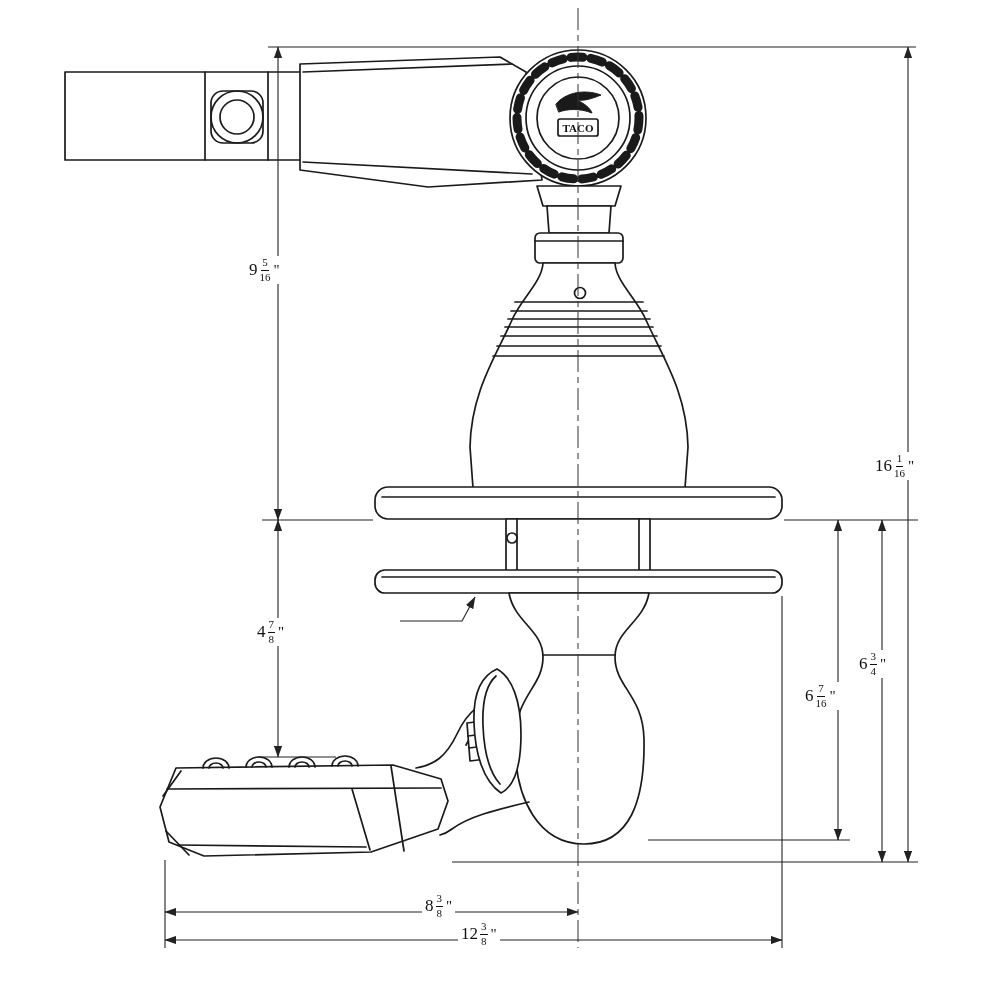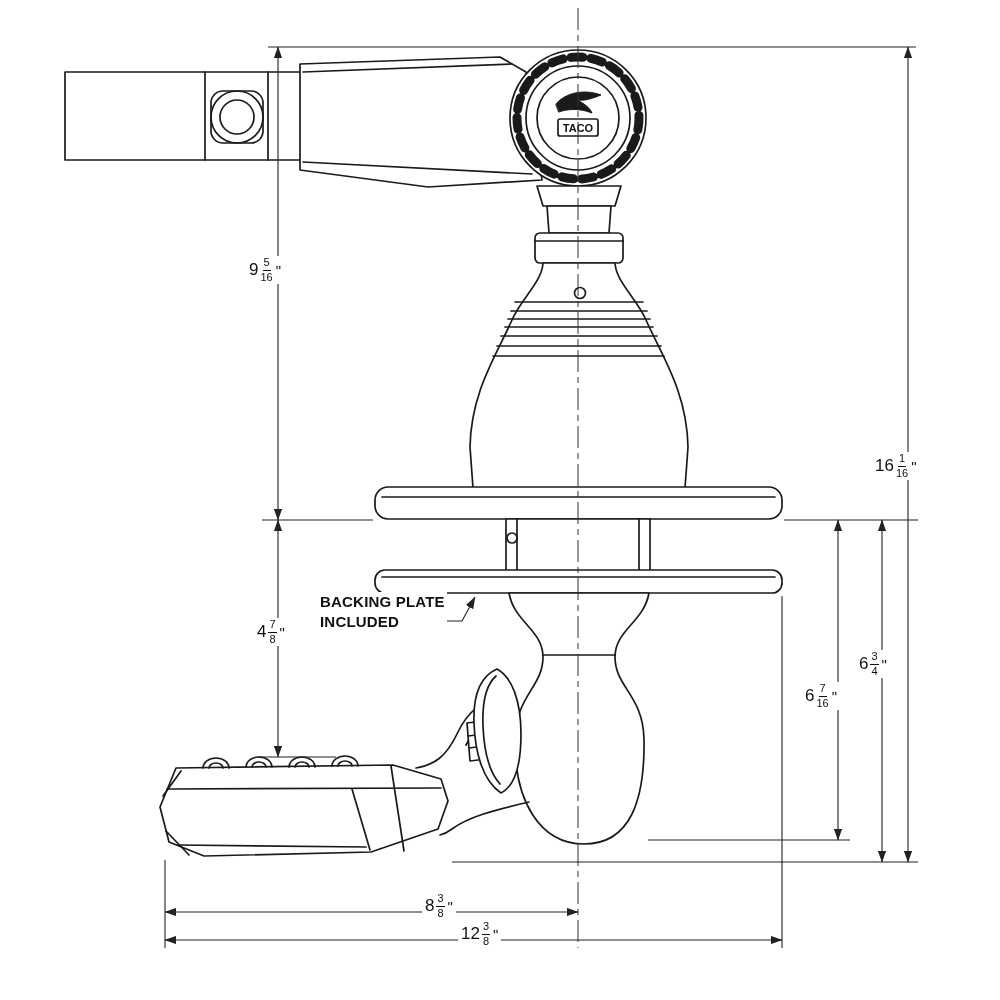--- a/index.html
+++ b/index.html
@@ -1,17 +1,17 @@
 <!DOCTYPE html>
 <html><head>
 <meta charset="utf-8">
 <style>
   html,body{margin:0;padding:0;background:#fff;}
   .stage{position:relative;width:1000px;height:1000px;background:#fff;overflow:hidden;
-         font-family:Liberation Sans, sans-serif;color:#111;}
+         font-family:Liberation Serif, serif;color:#111;}
   svg{position:absolute;left:0;top:0;}
   .part{stroke:#1a1a1a;stroke-width:1.7;fill:none;stroke-linejoin:round;stroke-linecap:round;}
   .partfill{fill:#fff;}
   .dimln{stroke:#222;stroke-width:1.1;fill:none;}
   .ctr{stroke:#333;stroke-width:1;stroke-dasharray:22 5 6 5;fill:none;}
   .dim{position:absolute;display:flex;align-items:center;background:#fff;padding:1px 3px;
        color:#111;white-space:nowrap;}
   .dim .whole{font-size:17px;}
   .dim .frac{display:inline-flex;flex-direction:column;align-items:center;font-size:11px;
        line-height:1.05;margin:0 2px;}
@@ -214,18 +214,14 @@
 
 <div class="dim" style="left:458px;top:920px;text-align:right;">
   <span class="whole">12</span>
   <span class="frac">
         <span class="num">3</span>
         <span class="den">8</span>
       </span>
   <span class="unit">"</span>
 </div>
 
-<div class="note">
-  <div>BACKING PLATE</div>
-  <div>INCLUDED</div>
-</div>
 
 </div>
 
 </body></html>

